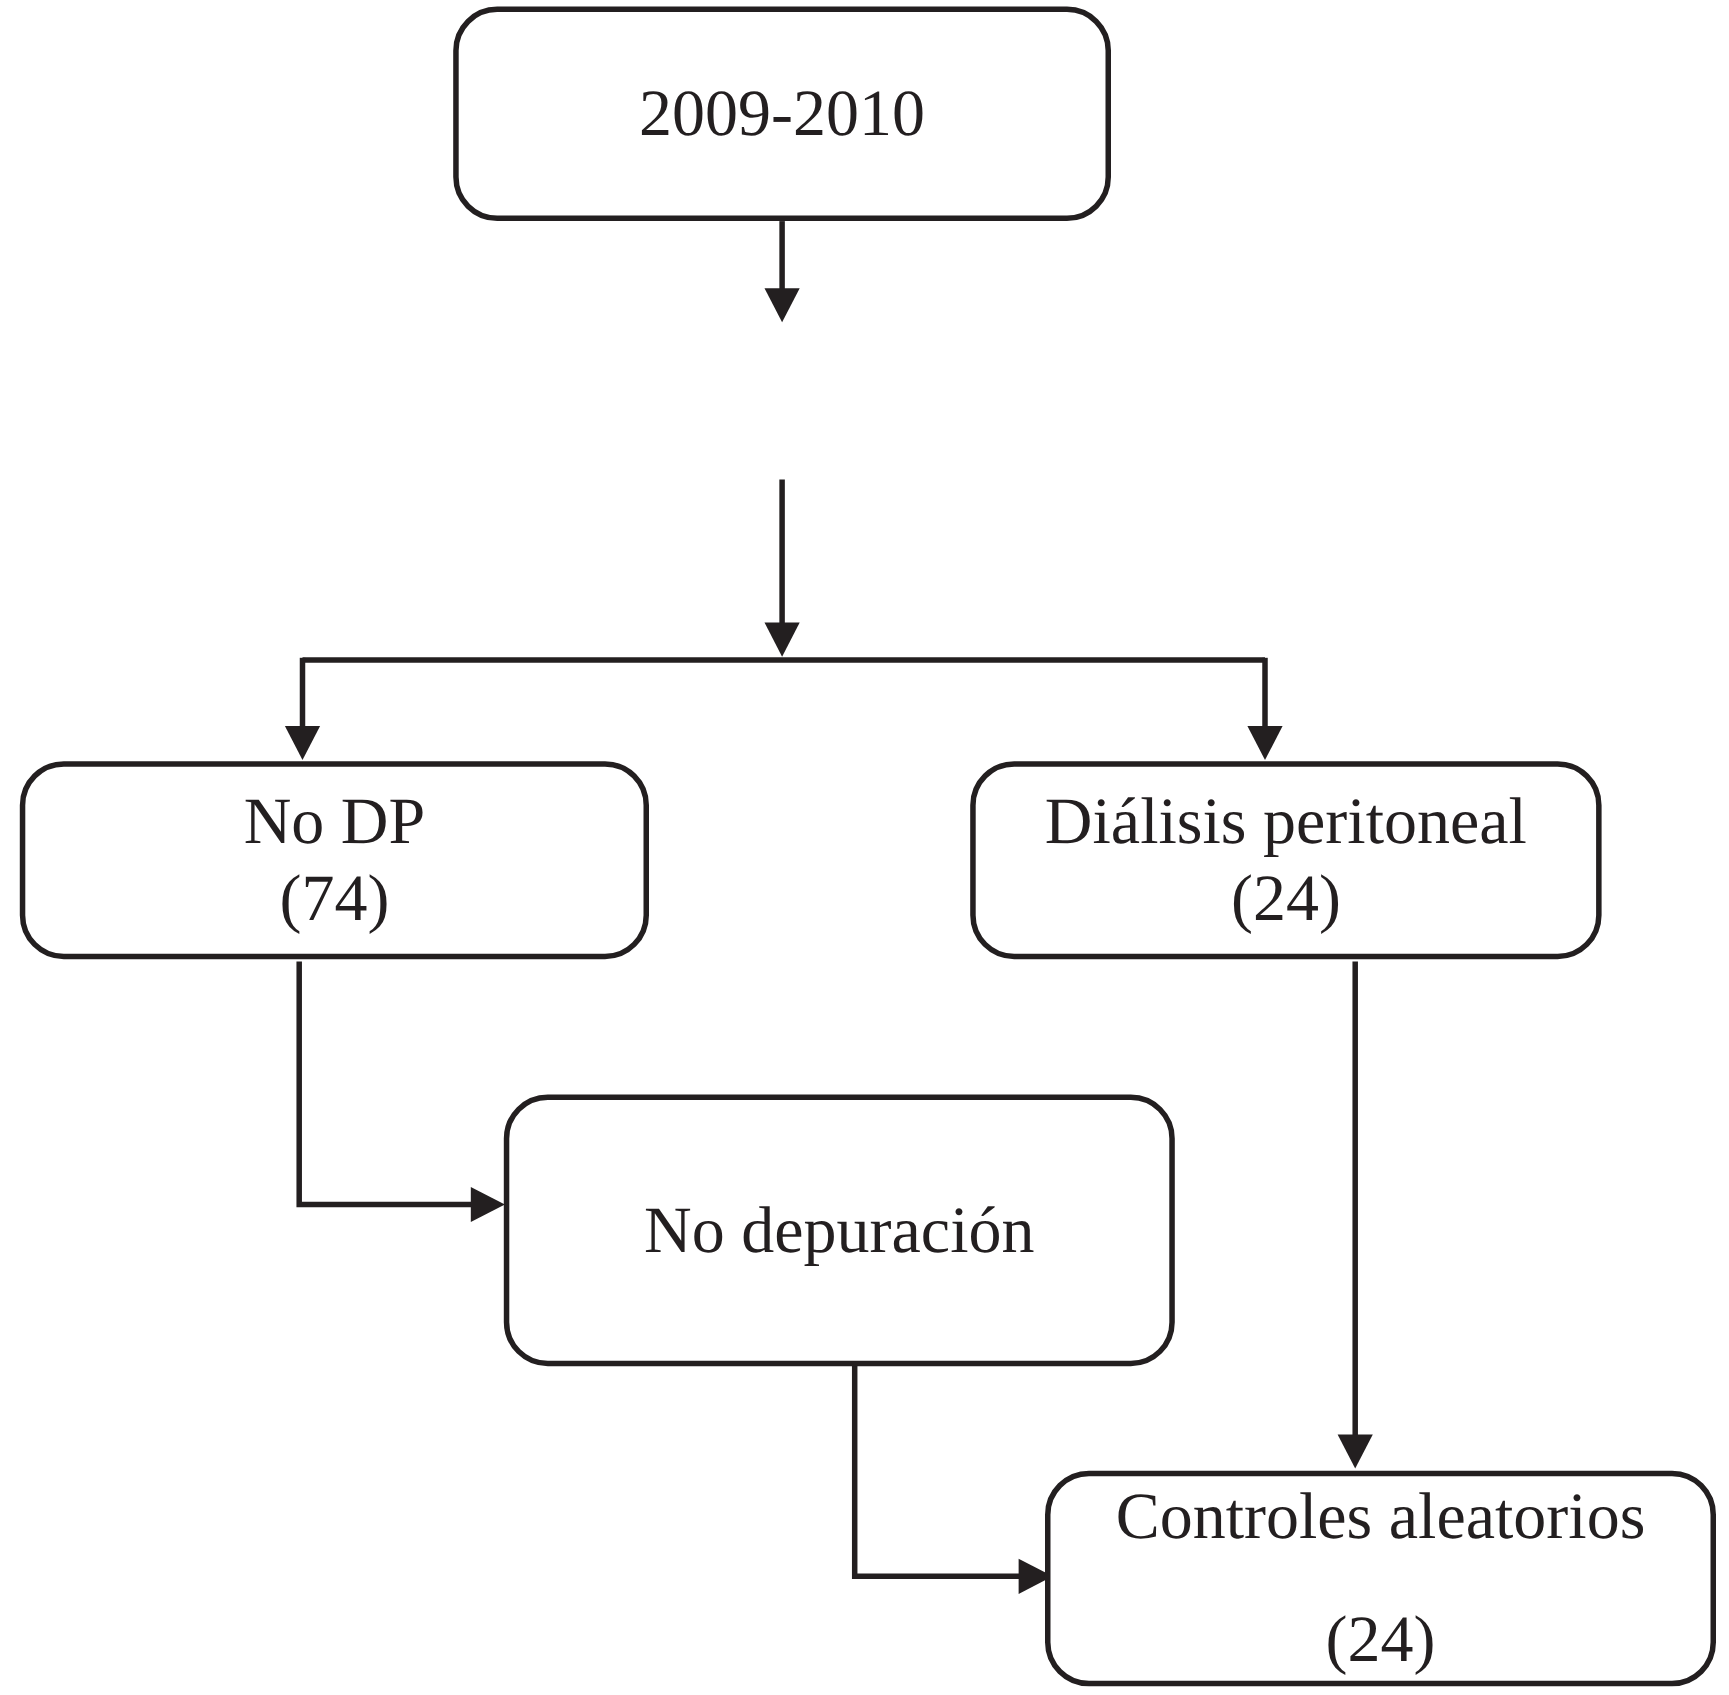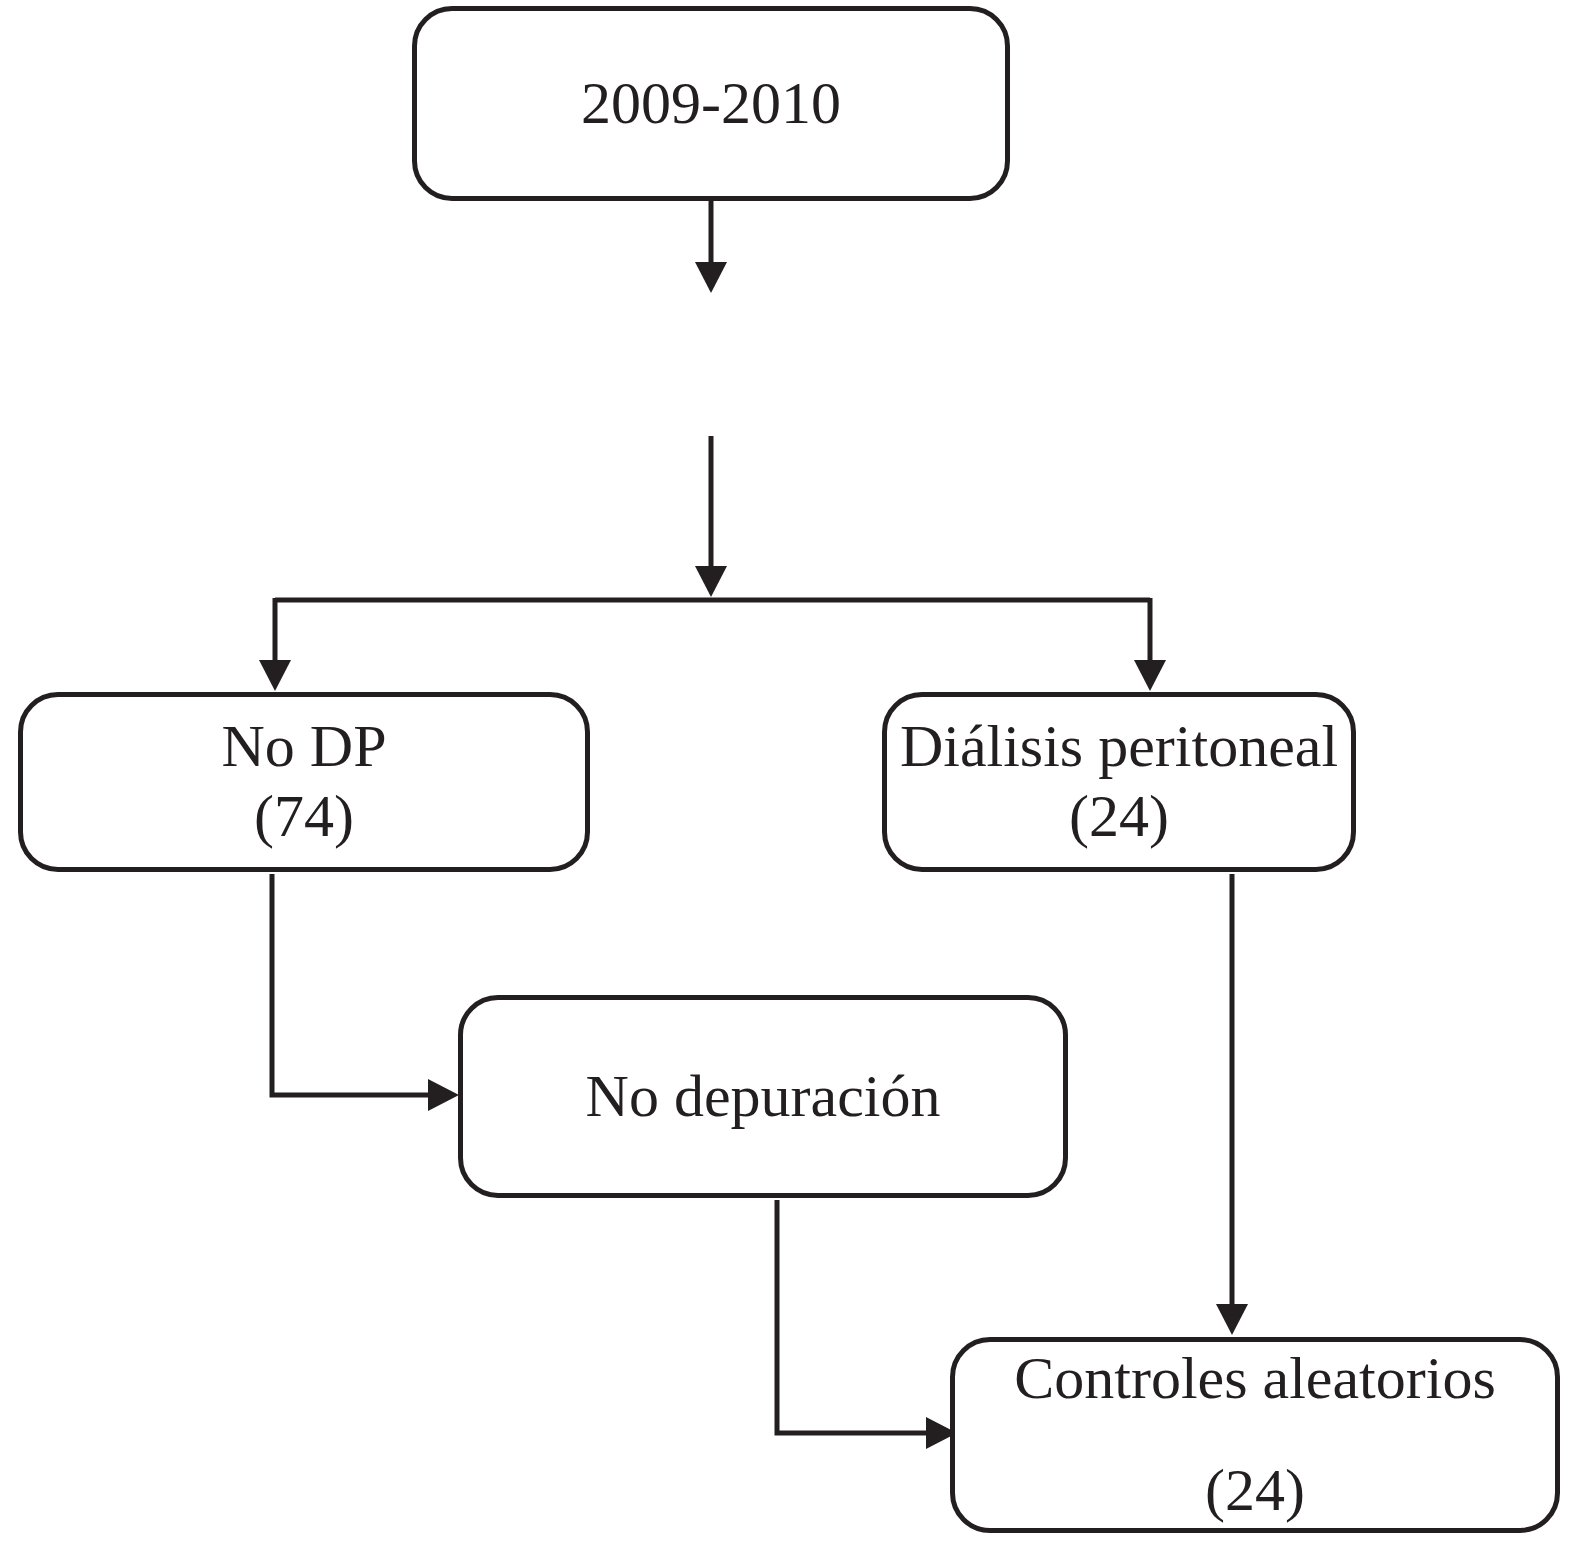--- a/index.html
+++ b/index.html
@@ -30,22 +30,22 @@
     justify-content:center;
     text-align:center;
     font-size:60px;
     line-height:1.16;
     z-index:2;
   }
   .node span{display:block;white-space:nowrap;}
   #node-cohort            {left:412px; top:6px;    width:598px; height:195px;}
   #node-neonates          {left:465px; top:293px;  width:505px; height:143px;}
   #node-no-dp             {left:6px;   top:692px;  width:572px; height:180px;margin-left:12px;}
-  #node-peritoneal        {left:882px; top:692px;  width:474px; height:180px;}
-  #node-no-depuration     {left:458px; top:995px;  width:610px; height:203px;}
+  #node-peritoneal        {left:882px; top:692px;  width:574px; height:180px;}
+  #node-no-depuration     {left:458px; top:995px;  width:610px; height:247px;}
   #node-controls          {left:950px; top:1337px; width:610px; height:196px;gap:42px;}
   #edges{position:absolute;left:0;top:0;width:1572px;height:1541px;z-index:1;}
   #edges .edge-line{stroke:var(--line-color);stroke-width:5;fill:none;}
   #edges .edge-head{fill:var(--line-color);stroke:none;}
 </style>
 </head>
 <body>
 
 <div id="canvas">
 

